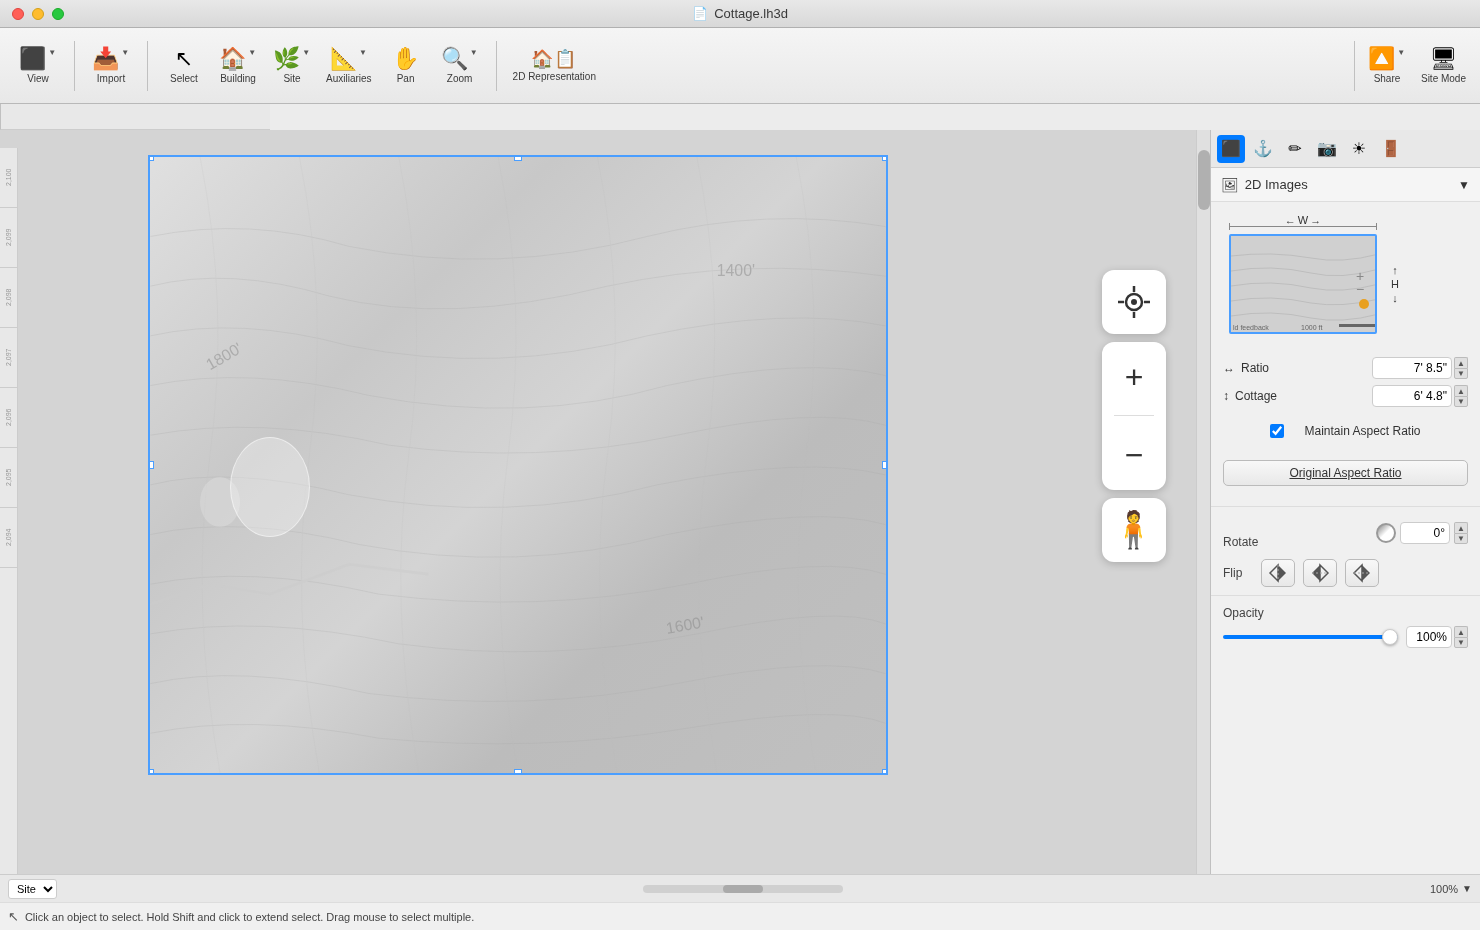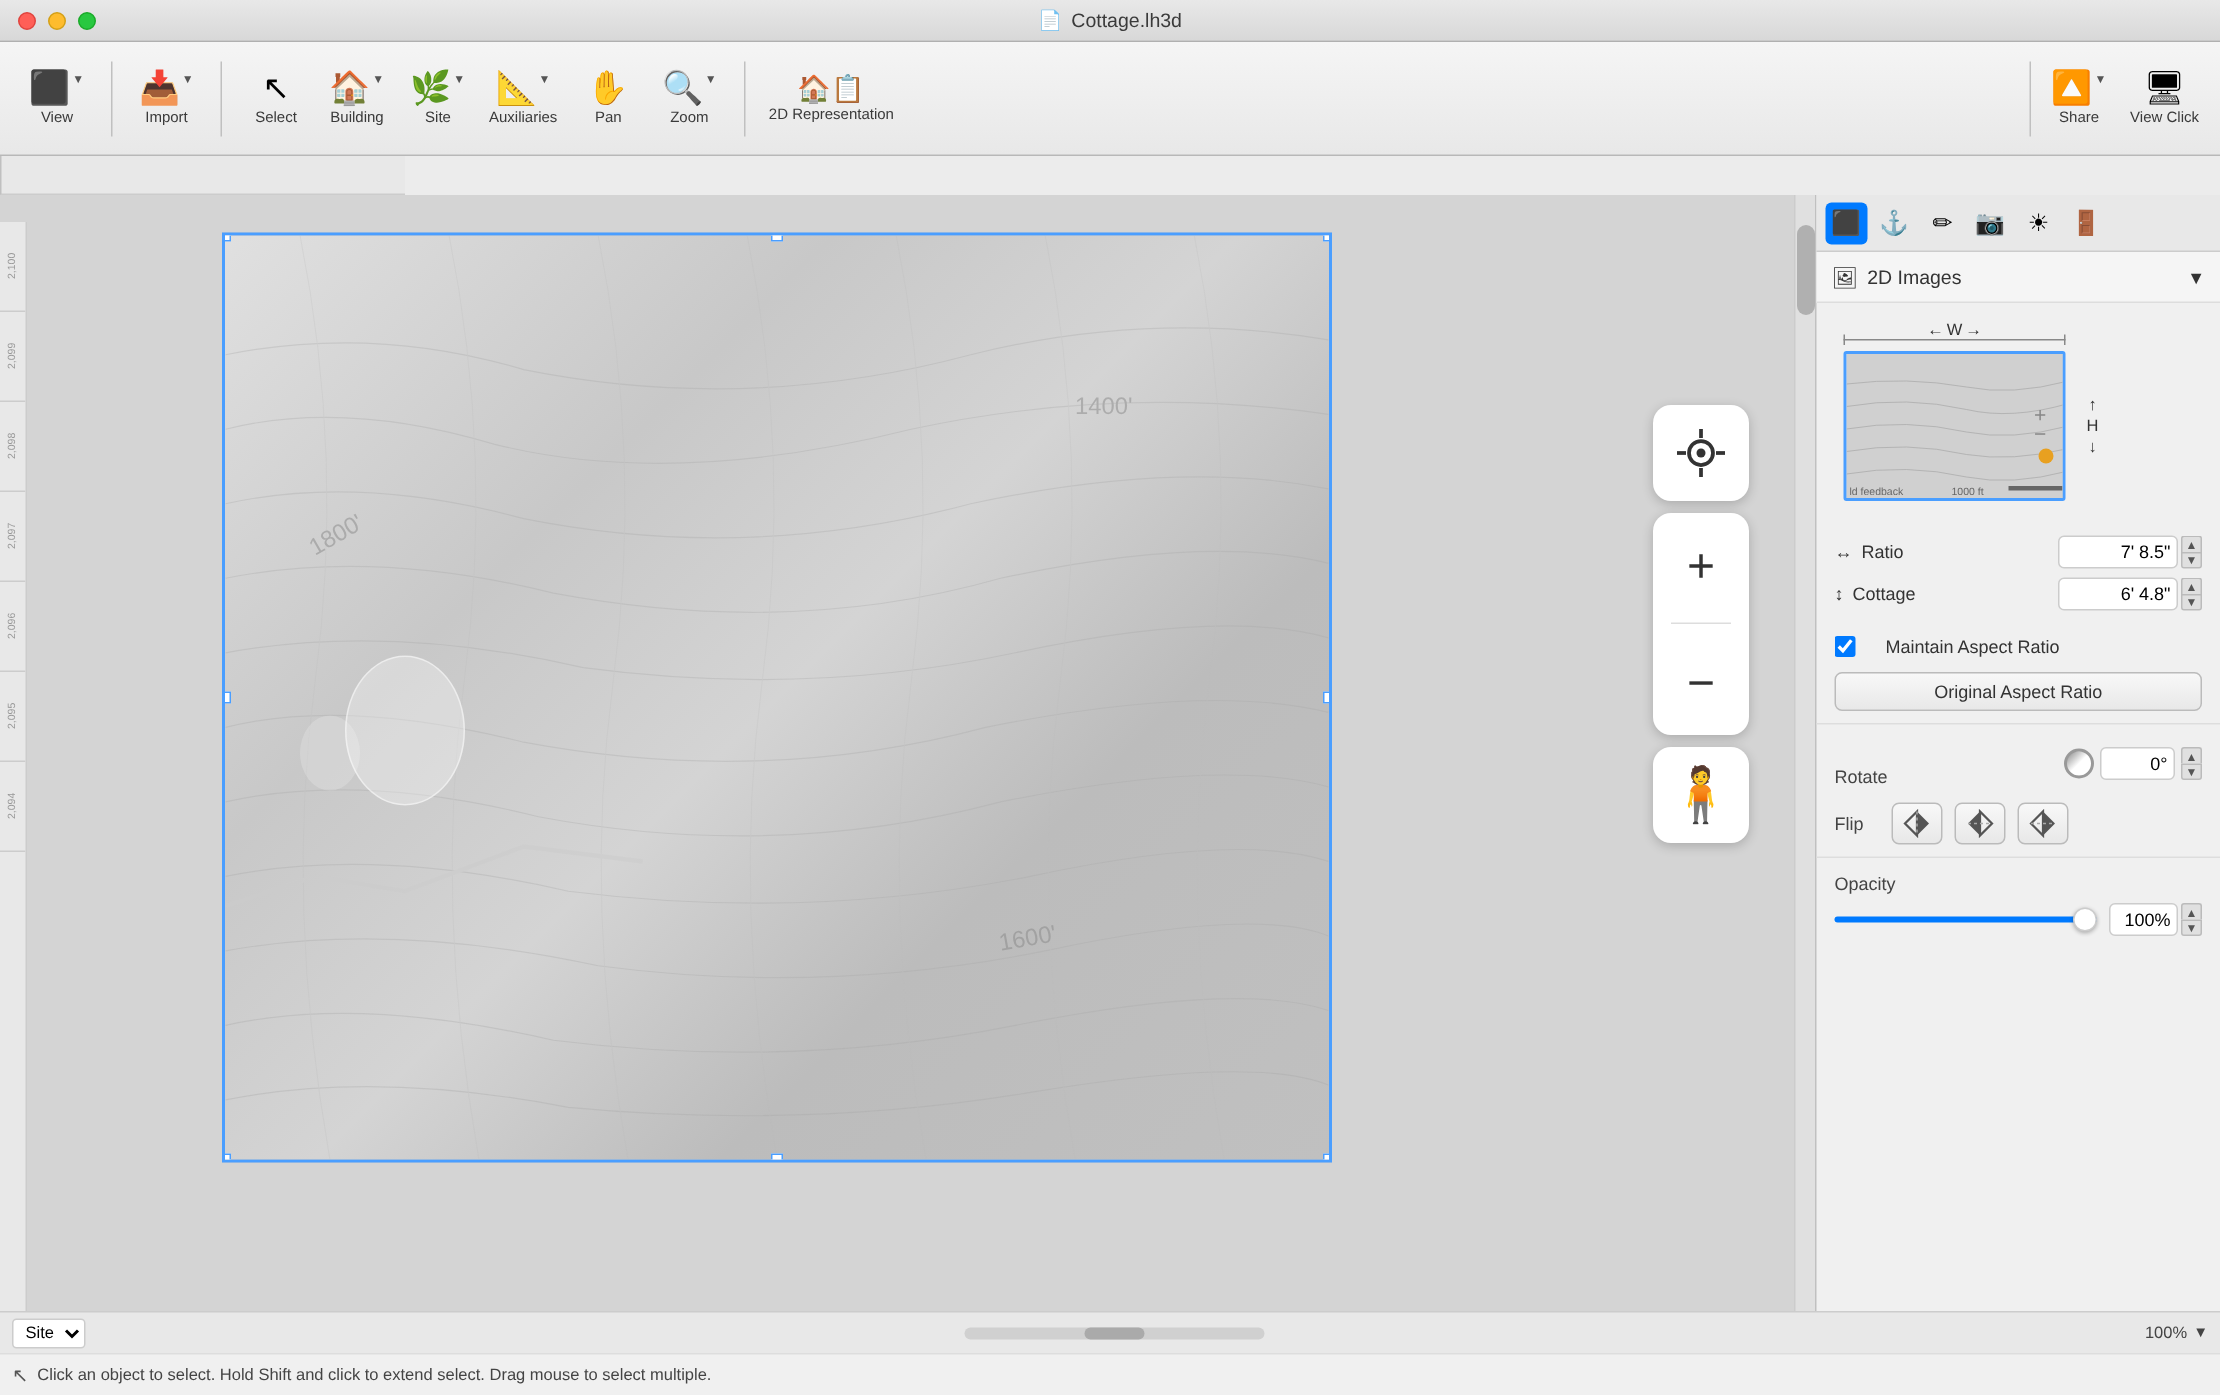--- a/index.html
+++ b/index.html
@@ -388,41 +388,43 @@
     .stepper-btn:last-child { border-radius: 0 0 2px 2px; }
 
     
     .checkbox-row {
       display: flex;
       align-items: center;
       gap: 20px;
       padding: 6px 12px;
       font-size: 12px;
       color: #333;
+      justify-content: center;
     }
     .checkbox-input {
       width: 14px;
       height: 14px;
       accent-color: #007aff;
       cursor: pointer;
     }
 
     
     .aspect-btn {
-      margin: 4px 12px;
+      margin: 16px 12px;
       height: 26px;
       background: linear-gradient(180deg, #f8f8f8 0%, #e8e8e8 100%);
       border: 1px solid #bbb;
       border-radius: 5px;
       font-size: 12px;
       color: #333;
       cursor: pointer;
       display: flex;
       align-items: center;
       justify-content: center;
+      text-decoration: underline;
     }
 
     
     .panel-divider {
       height: 1px;
       background: #ddd;
       margin: 4px 0;
     }
 
     
@@ -693,21 +695,21 @@
     <div class="toolbar-separator"></div>
     <div class="tool-btn">
       <div class="tool-btn-with-arrow">
         <span class="tool-icon">🔼</span>
         <span class="dropdown-arrow">▼</span>
       </div>
       <span class="tool-label">Share</span>
     </div>
     <div class="tool-btn">
       <span class="tool-icon">🖥</span>
-      <span class="tool-label">View Click</span>
+      <span class="tool-label">Site Mode</span>
     </div>
   </div>
 </div>
 
 <div style="display:flex; flex-direction:column; height: calc(930px - 28px - 76px);">
 
   <div style="display:flex; align-items:stretch;">
     <div style="width:270px; height:26px; background:#e8e8e8; border-left:1px solid #c0c0c0; border-bottom:1px solid #ccc;"></div>
   </div>
 

